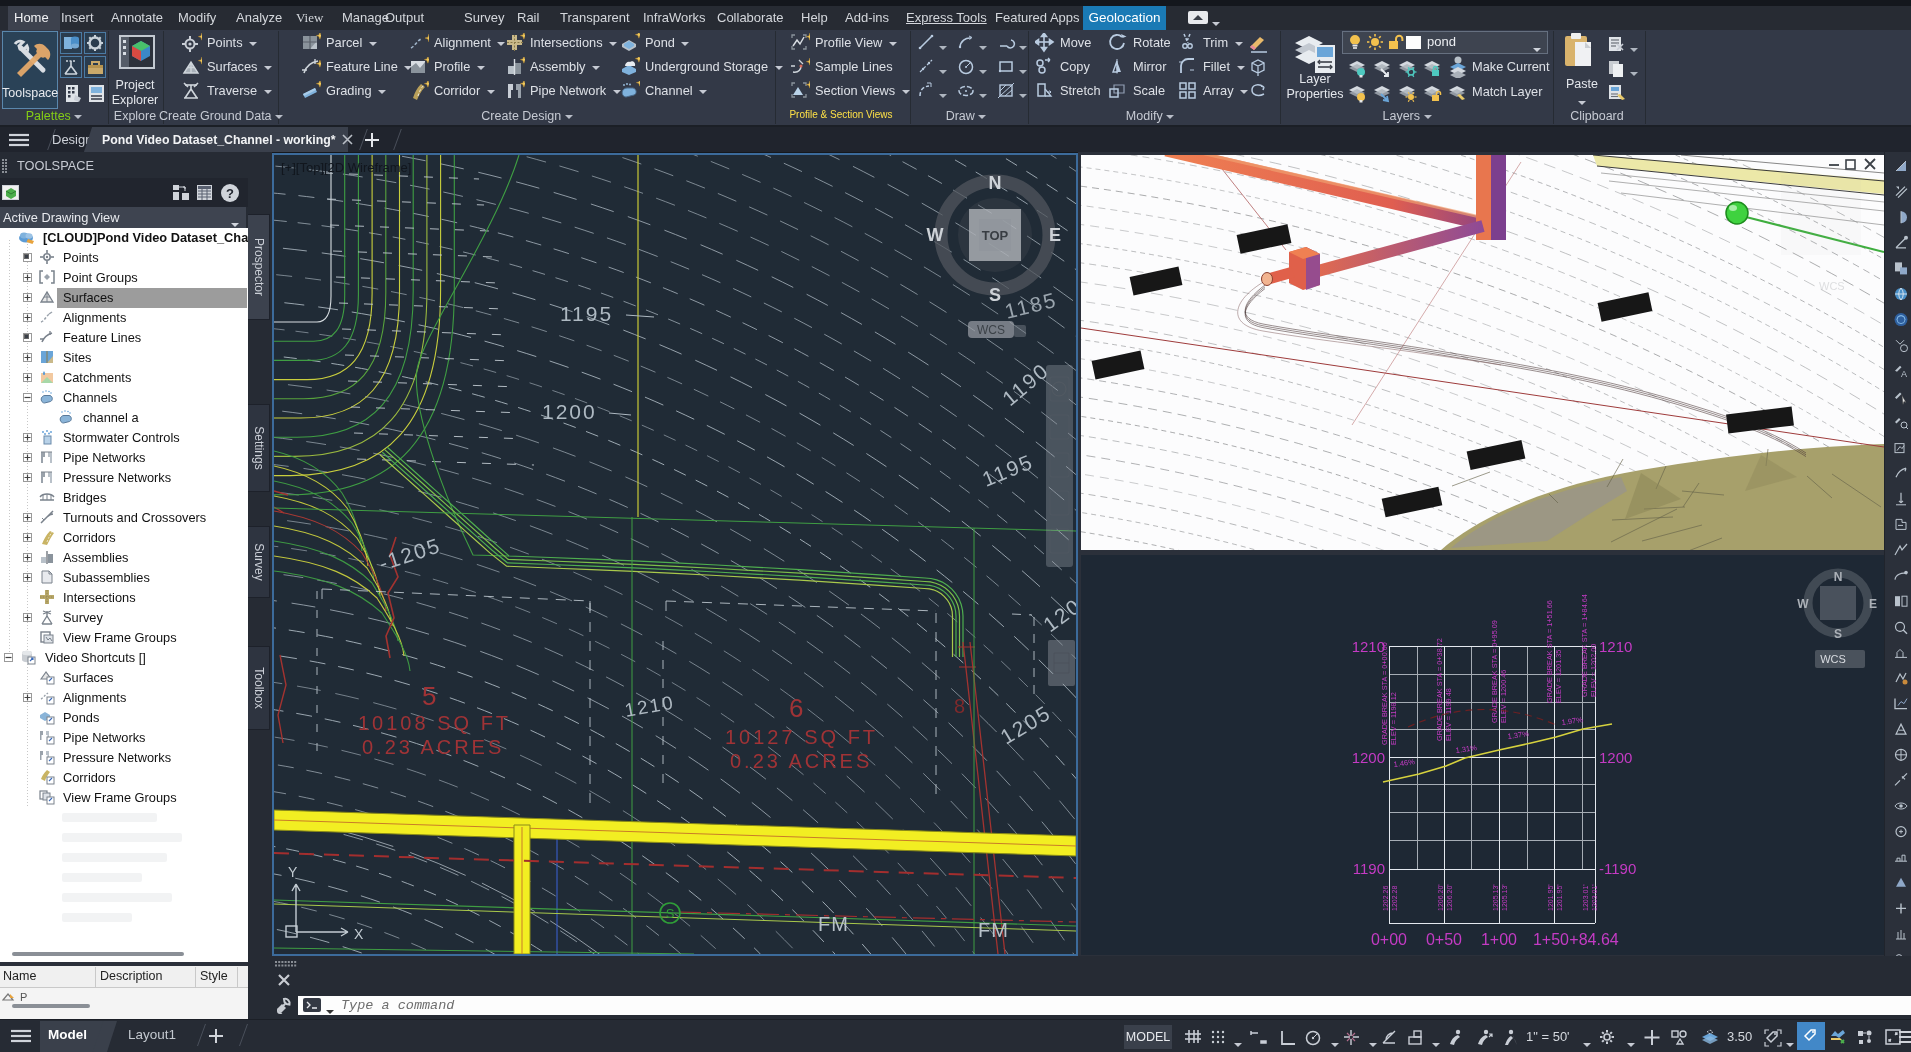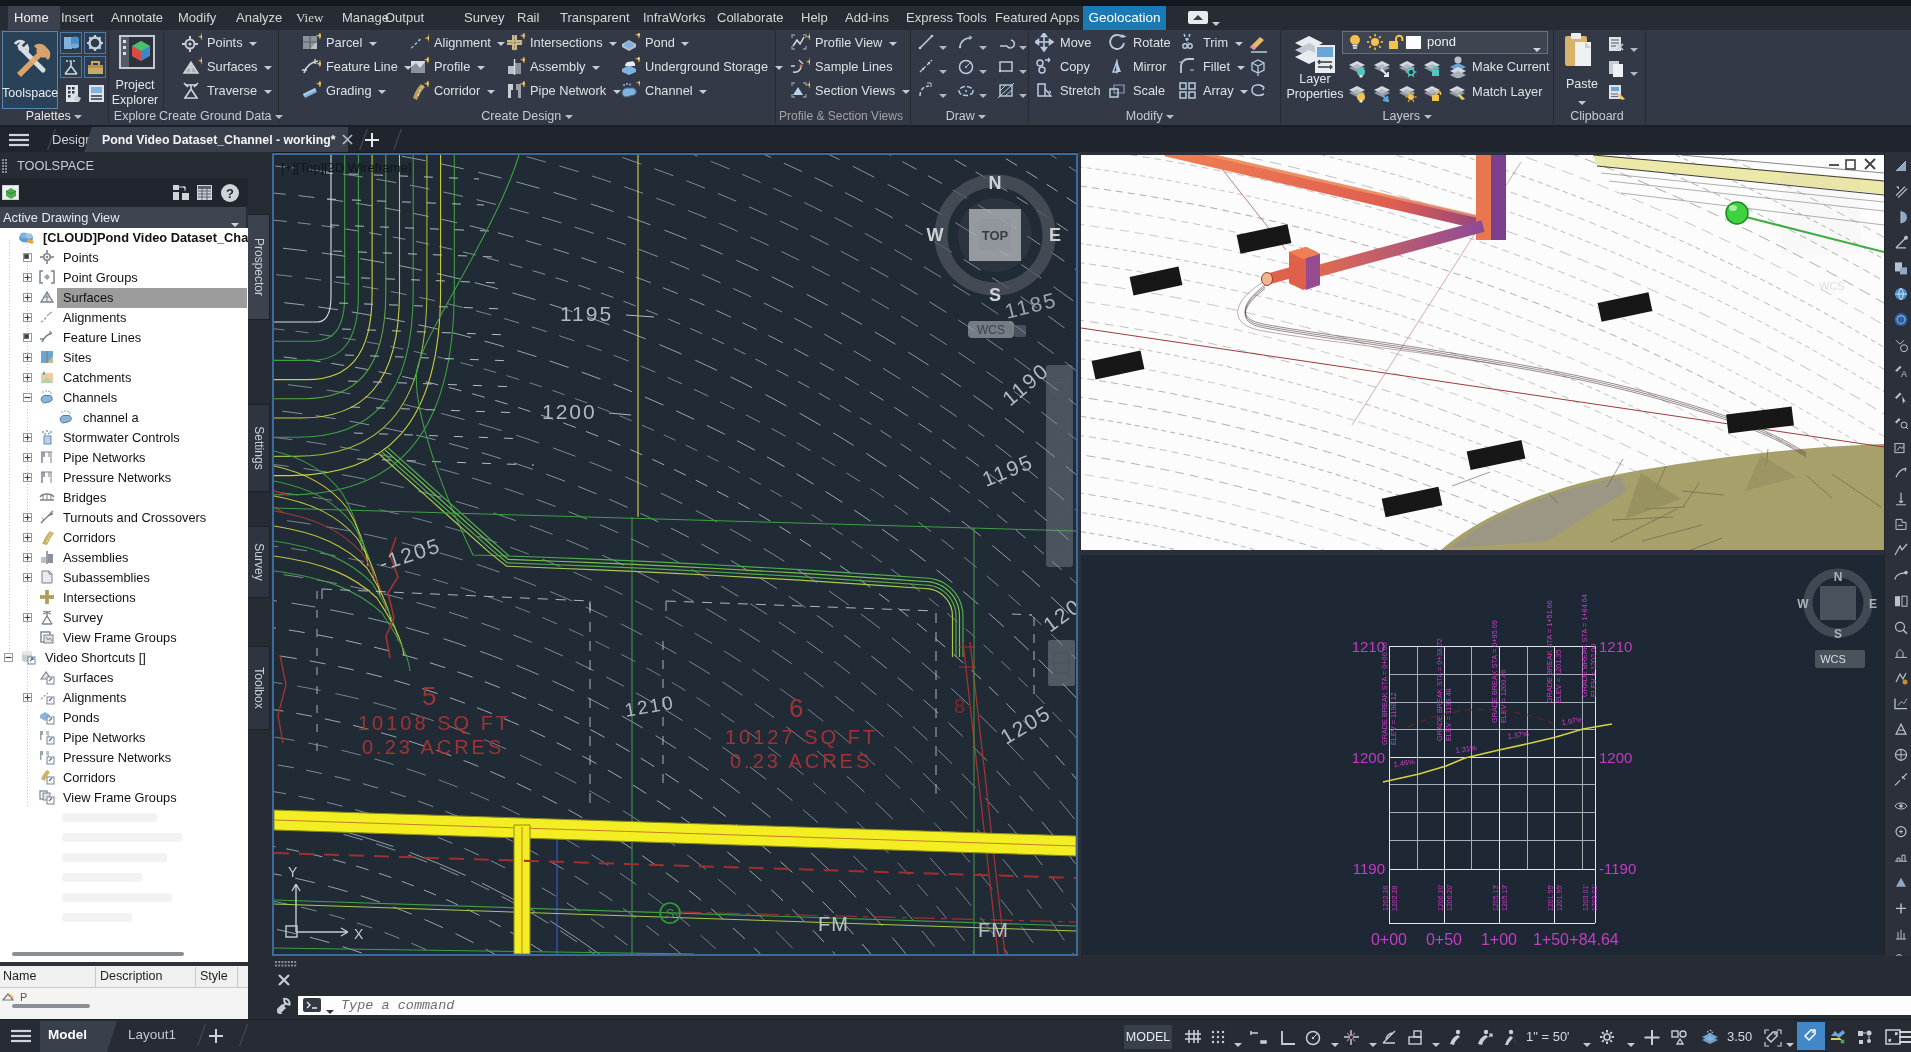--- a/index.html
+++ b/index.html
@@ -26,42 +26,42 @@
 <div class="mitem" style="left:296px;font-family:Liberation Serif, serif;">View</div>
 <div class="mitem" style="left:342px;">Manage</div>
 <div class="mitem" style="left:385px;">Output</div>
 <div class="mitem" style="left:464px;">Survey</div>
 <div class="mitem" style="left:517px;">Rail</div>
 <div class="mitem" style="left:560px;">Transparent</div>
 <div class="mitem" style="left:643px;">InfraWorks</div>
 <div class="mitem" style="left:717px;">Collaborate</div>
 <div class="mitem" style="left:801px;">Help</div>
 <div class="mitem" style="left:845px;">Add-ins</div>
-<div class="mitem" style="left:906px;">Express Tools</div>
+<div class="mitem" style="left:906px;text-decoration:underline;">Express Tools</div>
 <div class="mitem" style="left:995px;">Featured Apps</div>
 <div class="abs" style="left:1083px;top:6px;width:83px;height:24px;background:#1a7ab5;color:#fff;font-size:13.5px;line-height:24px;text-align:center">Geolocation</div>
 <div class="abs" style="left:1188px;top:11px;width:20px;height:13px;background:#e8eaed;border-radius:2px"></div>
 <div class="abs" style="left:1193px;top:15px;width:0;height:0;border-left:5px solid transparent;border-right:5px solid transparent;border-bottom:5px solid #3a3f48"></div>
 <div class="abs" style="left:1212px;top:14px;"><span class="caret"></span></div>
 <div class="abs" style="left:0;top:30px;width:1911px;height:95px;background:#333947"></div>
 <div class="abs" style="left:0;top:125px;width:1911px;height:2px;background:#1b1f26"></div>
 <div class="sep" style="left:108px"></div>
 <div class="sep" style="left:163px"></div>
 <div class="sep" style="left:278px"></div>
 <div class="sep" style="left:775px"></div>
 <div class="sep" style="left:910px"></div>
 <div class="sep" style="left:1028px"></div>
 <div class="sep" style="left:1280px"></div>
 <div class="sep" style="left:1553px"></div>
 <div class="sep" style="left:1645px"></div>
-<div class="abs" style="left:2px;top:109px;width:104px;text-align:center;color:#e5e5e5;font-size:12.5px;white-space:nowrap">Palettes <span class="caret" style="border-top-color:#b9bec8"></span></div>
+<div class="abs" style="left:2px;top:109px;width:104px;text-align:center;color:#84cc16;font-size:12.5px;white-space:nowrap">Palettes <span class="caret" style="border-top-color:#b9bec8"></span></div>
 <div class="abs" style="left:109px;top:109px;width:52px;text-align:center;color:#c6cad3;font-size:12.5px;white-space:nowrap">Explore</div>
 <div class="abs" style="left:159px;top:109px;width:124px;text-align:center;color:#c6cad3;font-size:12.5px;white-space:nowrap">Create Ground Data <span class="caret" style="border-top-color:#b9bec8"></span></div>
 <div class="abs" style="left:477px;top:109px;width:100px;text-align:center;color:#c6cad3;font-size:12.5px;white-space:nowrap">Create Design <span class="caret" style="border-top-color:#b9bec8"></span></div>
-<div class="abs" style="left:775px;top:109px;width:132px;text-align:center;color:#a3a3a3;font-size:12px;white-space:nowrap">Profile &amp; Section Views</div>
+<div class="abs" style="left:775px;top:109px;width:132px;text-align:center;color:#fde047;font-size:10px;white-space:nowrap">Profile &amp; Section Views</div>
 <div class="abs" style="left:940px;top:109px;width:52px;text-align:center;color:#c6cad3;font-size:12.5px;white-space:nowrap">Draw <span class="caret" style="border-top-color:#b9bec8"></span></div>
 <div class="abs" style="left:1120px;top:109px;width:60px;text-align:center;color:#c6cad3;font-size:12.5px;white-space:nowrap">Modify <span class="caret" style="border-top-color:#b9bec8"></span></div>
 <div class="abs" style="left:1379px;top:109px;width:56px;text-align:center;color:#c6cad3;font-size:12.5px;white-space:nowrap">Layers <span class="caret" style="border-top-color:#b9bec8"></span></div>
 <div class="abs" style="left:1569px;top:109px;width:56px;text-align:center;color:#c6cad3;font-size:12.5px;white-space:nowrap">Clipboard</div>
 <div class="abs" style="left:2px;top:31px;width:56px;height:78px;background:#2a4257;border:1px solid #5a87ac"></div>
 <svg class="abs" style="left:9px;top:36px" width="44" height="48">
       <g>
 <path d="M6 8 a6 6 0 0 1 8-2 l-4 4 1 3 3 1 4-4 a6 6 0 0 1 -2 8" fill="none" stroke="#d8dde3" stroke-width="3"></path>
 <path d="M12 12 L34 34" stroke="#d8dde3" stroke-width="5" stroke-linecap="round"></path>
 <path d="M36 10 c-3-3 -8-3 -11 0 l3 3 c-1 2 -1 3 0 4 l-20 20 4 4 20-20 c1 1 3 1 4 0 l3 3 c3-3 3-8 0-11z" fill="#e4a96a" opacity="0.95"></path>

